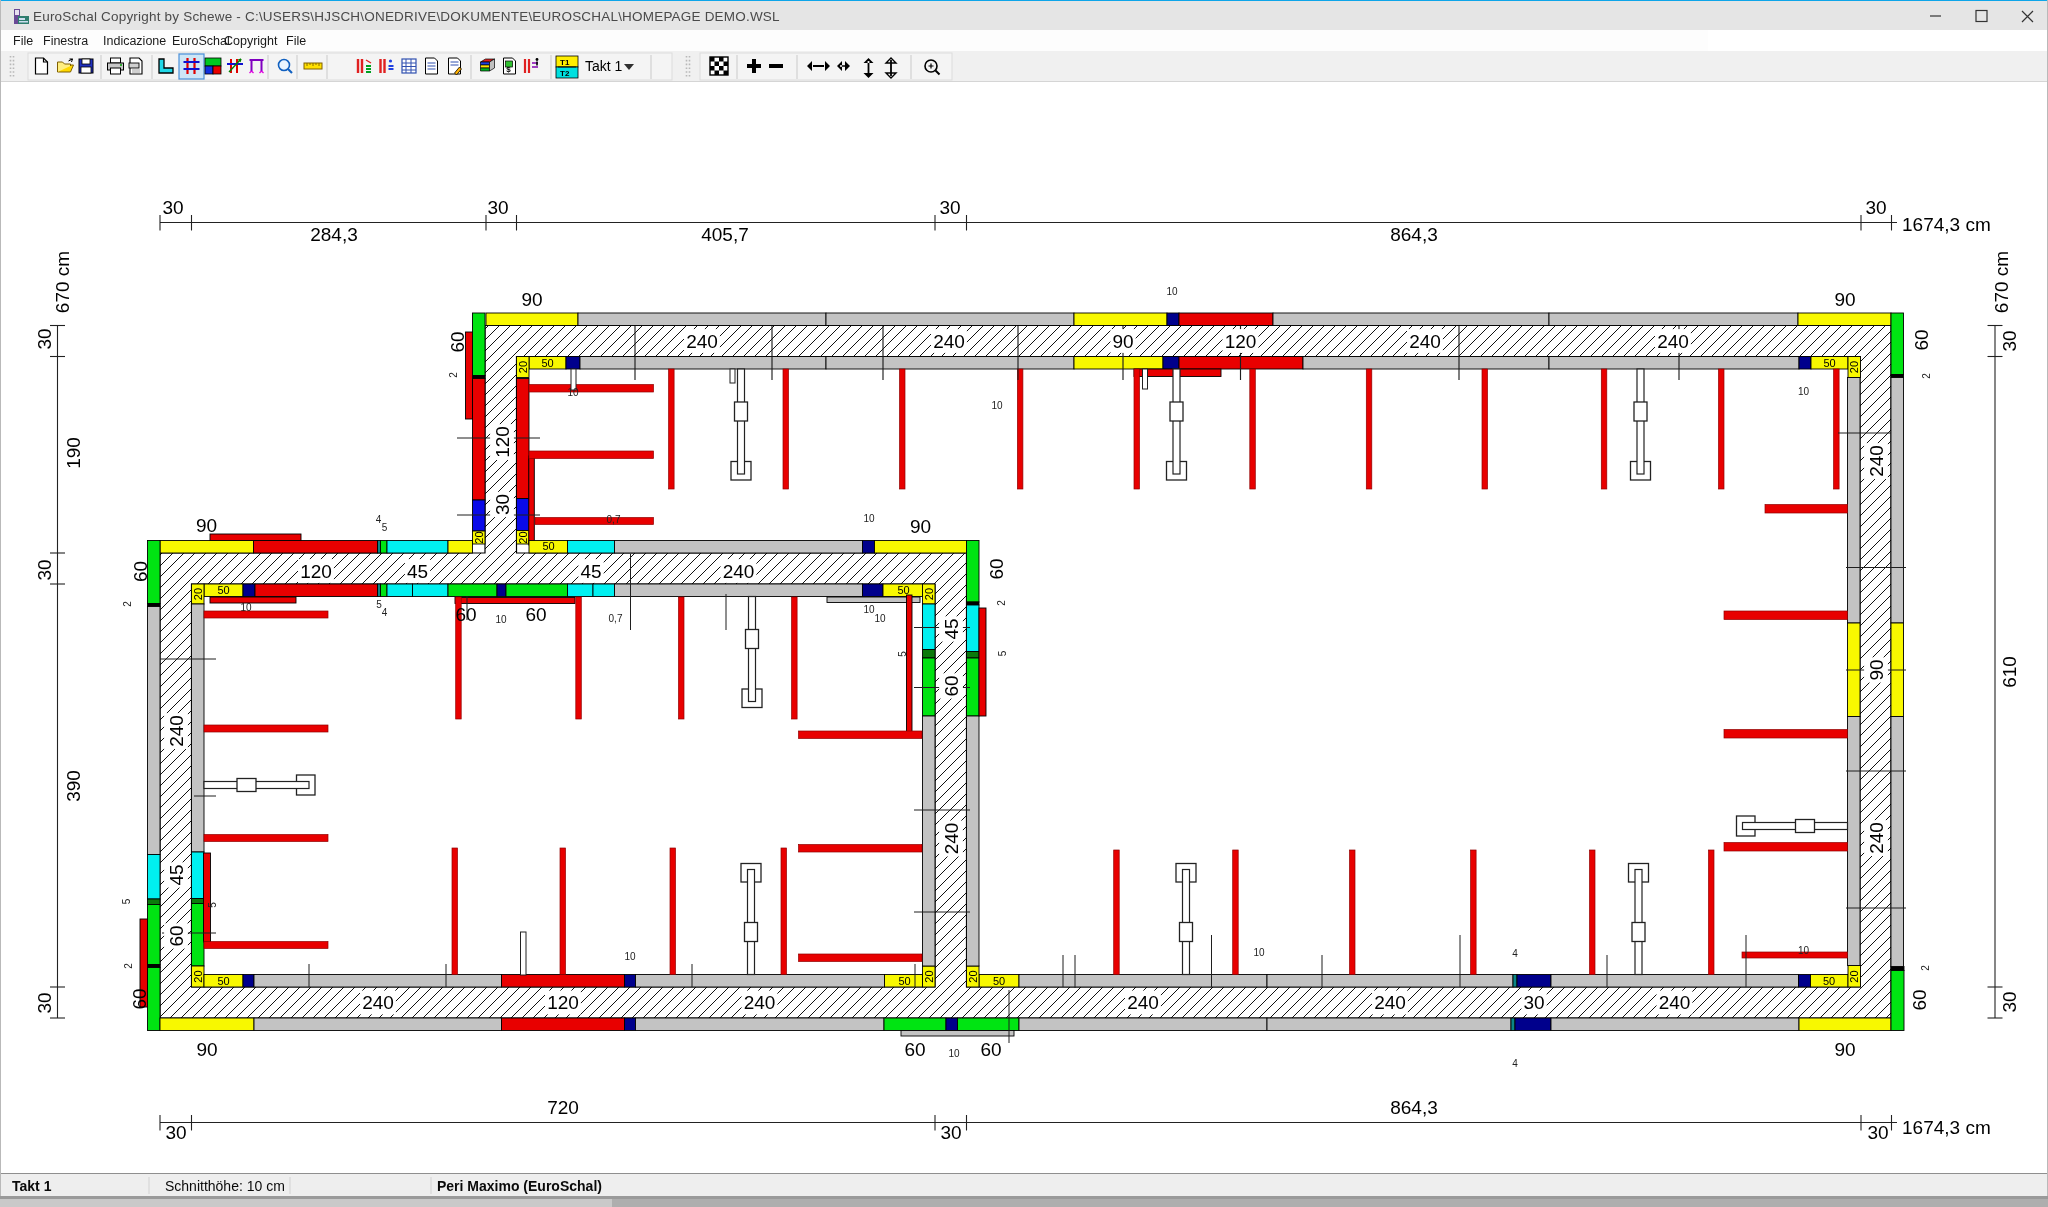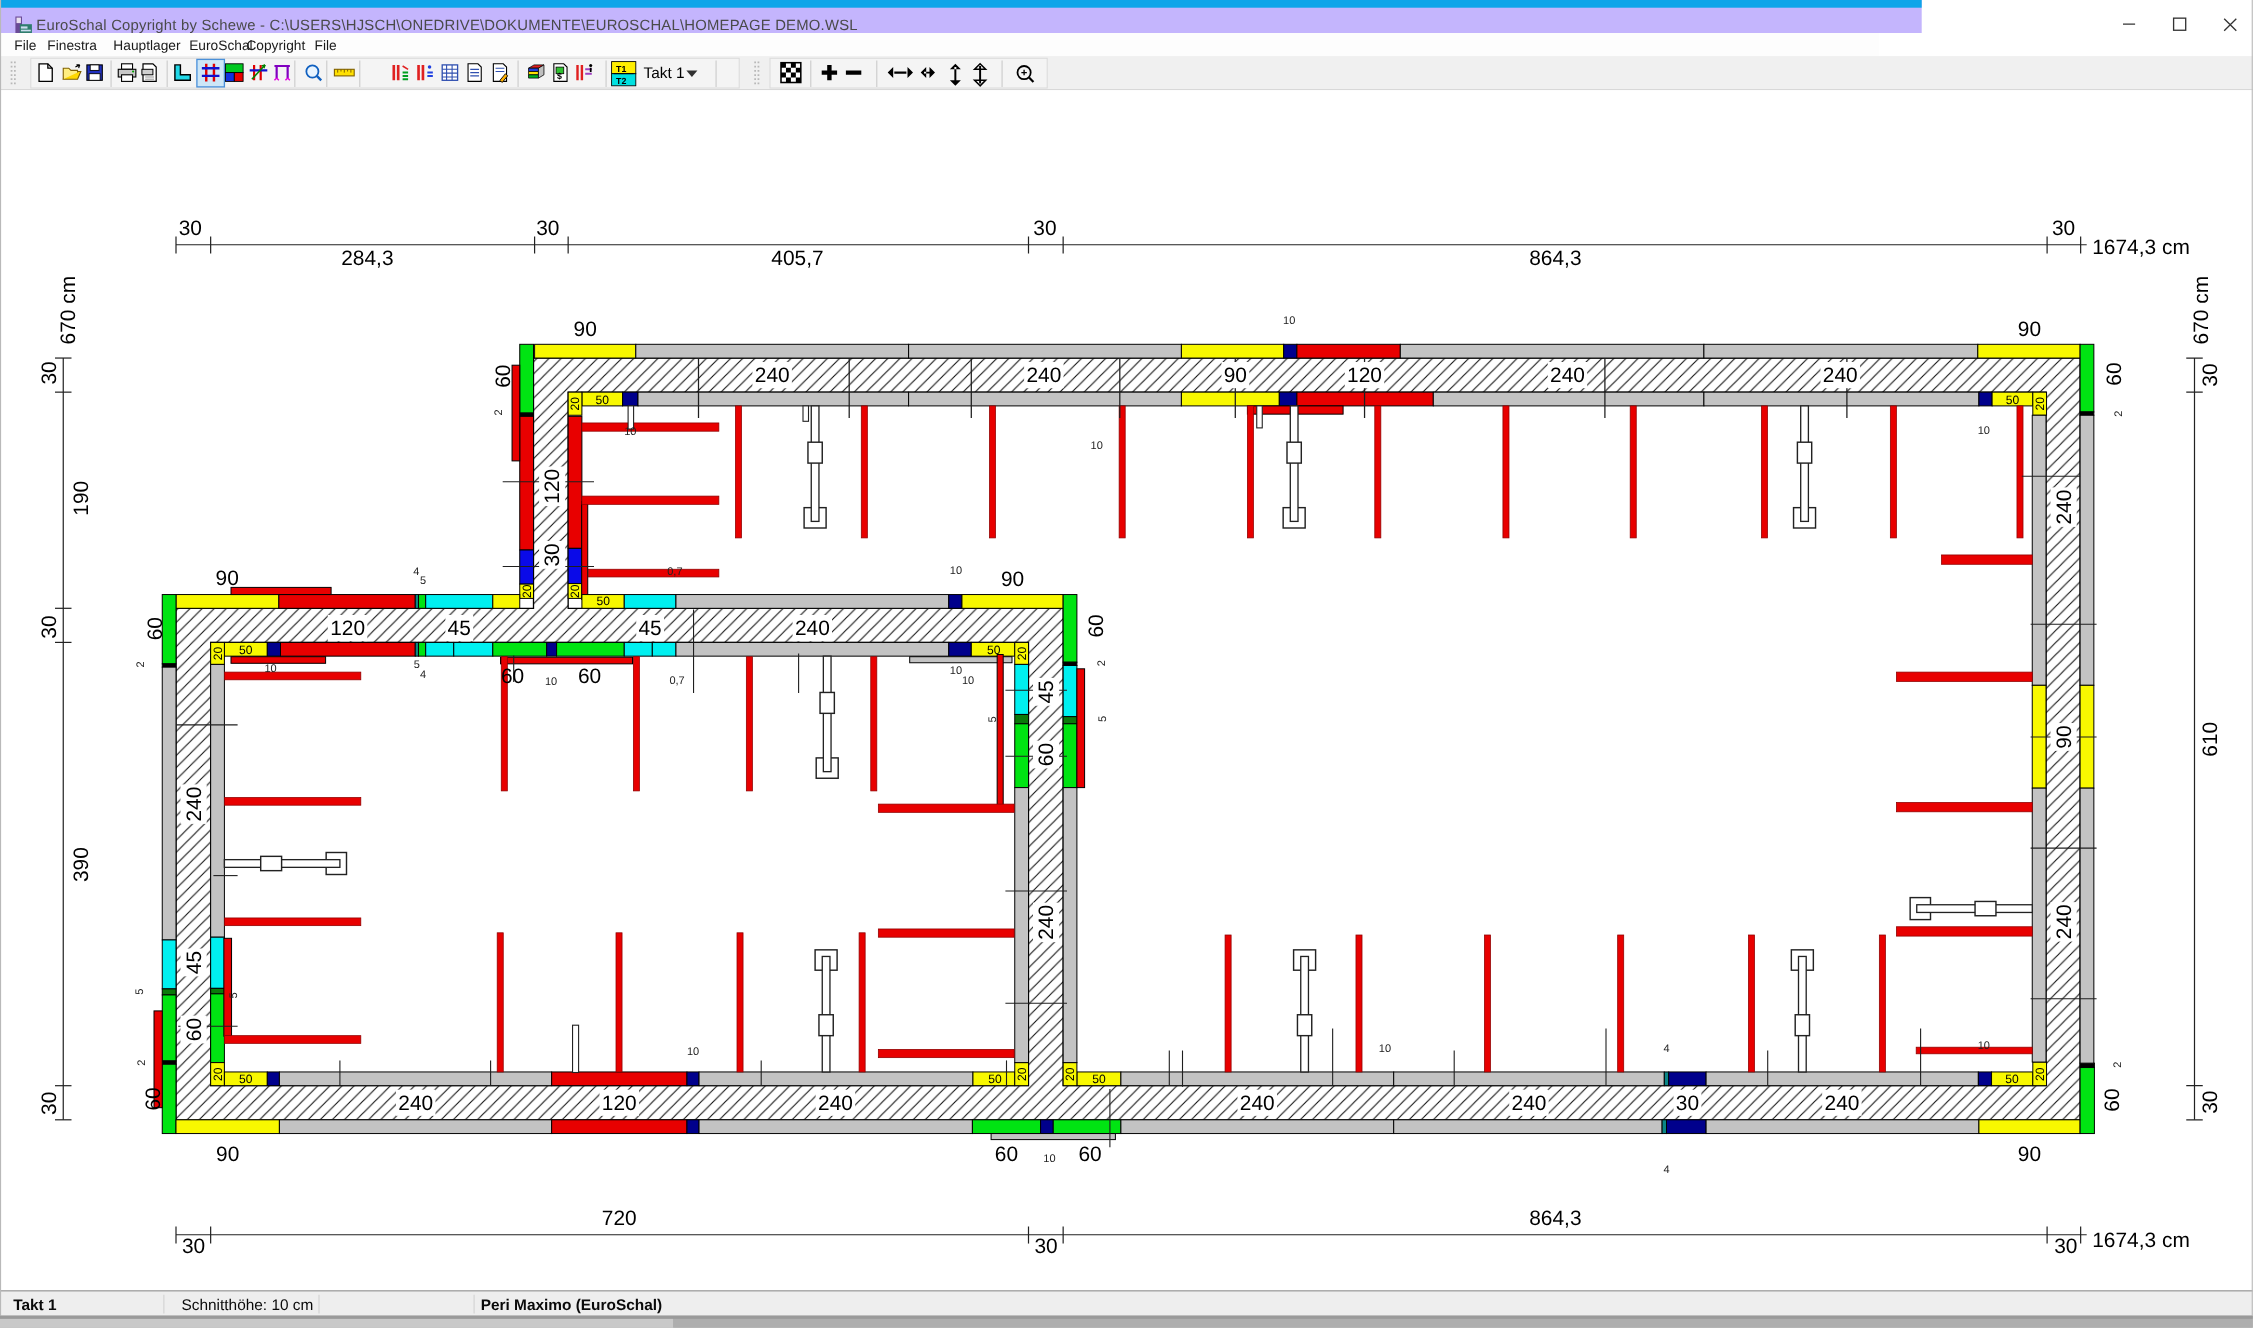--- a/index.html
+++ b/index.html
@@ -1,15 +1,15 @@
 <!DOCTYPE html>
 <html><head><meta charset="utf-8"><style>
 *{margin:0;padding:0;box-sizing:border-box}
 body{width:2048px;height:1207px;font-family:"Liberation Sans",sans-serif;background:#fff;overflow:hidden;position:relative}
-.titlebar{position:absolute;left:0;top:0;width:1747px;height:30px;background:#c4b5fd;border-top:7px solid #0ea5e9}
+.titlebar{position:absolute;left:0;top:0;width:2048px;height:30px;background:#e5e5e5;border-top:1px solid #0ea5e9}
 .title{position:absolute;left:33px;top:8px;font-size:13.5px;color:#4a4a4a;letter-spacing:0.2px}
 .menubar{position:absolute;left:0;top:30px;width:1708px;height:21px;background:#fdfdfd}
 .menubar span{position:absolute;top:4px;font-size:12.5px;color:#1a1a1a}
 .toolbar{position:absolute;left:0;top:51px;width:2048px;height:31px;background:#f0f0f0;border-bottom:1px solid #d5d5d5}
 .canvas{position:absolute;left:0;top:82px;width:2048px;height:1091px;background:#fff}
 .statusbar{position:absolute;left:0;top:1173px;width:2048px;height:23px;background:#eeeeee;border-top:1px solid #8f8f8f;font-size:14px;color:#0a0a0a}
 .statusbar span{position:absolute;top:4px}
 .taskbar{position:absolute;left:0;top:1196px;width:2048px;height:11px;background:#ababab}
 svg text{font-family:"Liberation Sans",sans-serif}
 </style></head><body>
@@ -24,21 +24,21 @@
   </g>
   <path d="M1930,15 h11" stroke="#333" stroke-width="1.2" fill="none"></path>
   <rect x="1976" y="9.5" width="11" height="11" stroke="#333" stroke-width="1.2" fill="none"></rect>
   <path d="M2022,10 l11,11 m0,-11 l-11,11" stroke="#333" stroke-width="1.2" fill="none"></path>
  </svg>
  <div class="title">EuroSchal Copyright by Schewe - C:\USERS\HJSCH\ONEDRIVE\DOKUMENTE\EUROSCHAL\HOMEPAGE DEMO.WSL</div>
 </div>
 <div class="menubar">
  <span style="left:13px">File</span>
     <span style="left:43px">Finestra</span>
-    <span style="left:103px">Hauptlager</span>
+    <span style="left:103px">Indicazione</span>
  <span style="left:172px">EuroSchal</span>
     <span style="left:224px">Copyright</span>
     <span style="left:286px">File</span>
 </div>
 <div class="toolbar">
  <svg width="2048" height="31" viewBox="0 51 2048 31">
   <rect x="28" y="53" width="644" height="27" fill="#f4f4f4" stroke="#dcdcdc" stroke-width="1"></rect>
   <rect x="700" y="53" width="252" height="27" fill="#f4f4f4" stroke="#dcdcdc" stroke-width="1"></rect>
   <line x1="10.5" y1="56" x2="10.5" y2="78" stroke="#b8b8b8" stroke-width="1.6" stroke-dasharray="1.6 2.2"></line>
 <line x1="13.5" y1="56" x2="13.5" y2="78" stroke="#b8b8b8" stroke-width="1.6" stroke-dasharray="1.6 2.2"></line>

